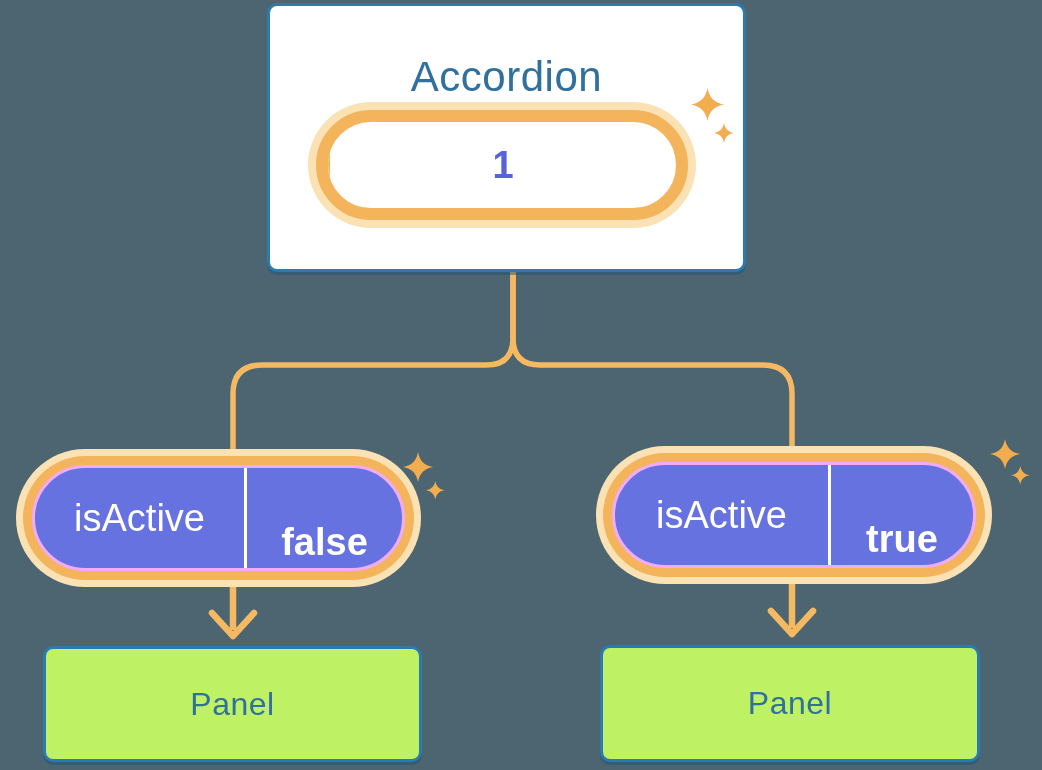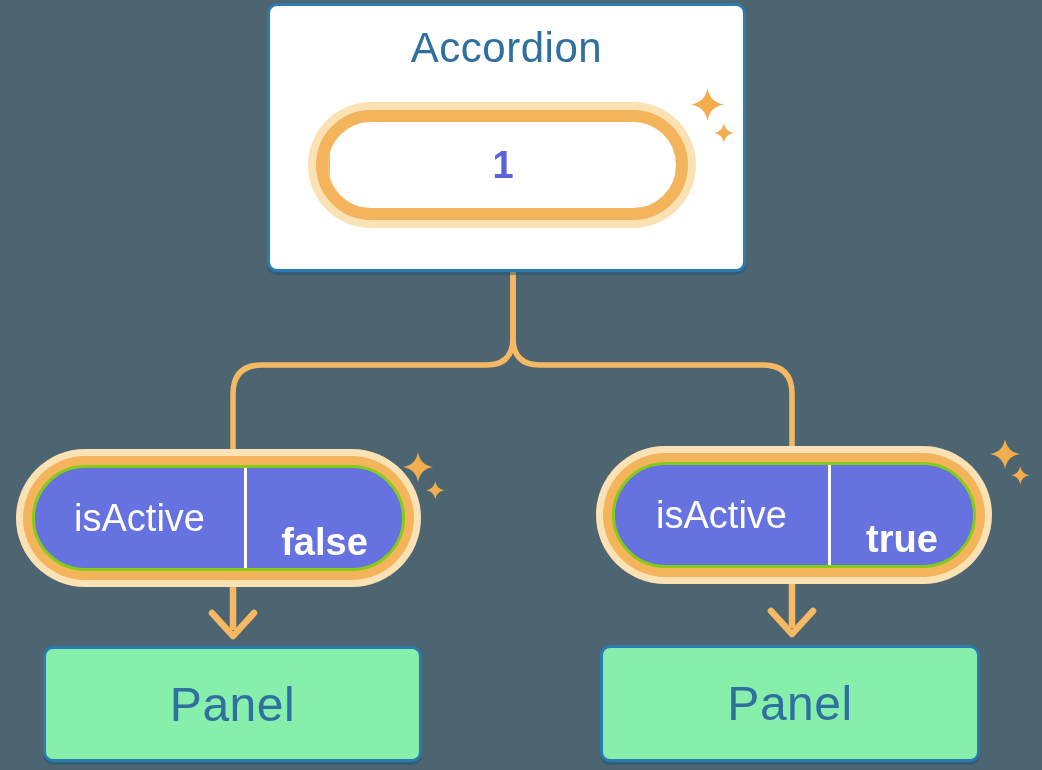--- a/index.html
+++ b/index.html
@@ -20,21 +20,21 @@
     position: absolute;
     box-sizing: border-box;
     background: #ffffff;
     border: 3px solid #2B7AB0;
     border-radius: 10px;
     box-shadow: 0 3px 0 rgba(32, 84, 120, 0.5);
     z-index: 2;
   }
   .accordion-card { left: 267px; top: 3px; width: 479px; height: 269px; }
   .card-title {
-    margin-top: 18px;
+    margin-top: 47px;
     text-align: center;
     font-size: 42px;
     font-weight: 500;
     color: #30709F;
     letter-spacing: 0.5px;
   }
   .state-pill {
     position: absolute;
     box-sizing: border-box;
     left: 46px; top: 104px;
@@ -58,21 +58,21 @@
     flex: 1;
     display: flex; align-items: center; justify-content: center;
     font-size: 38px;
     font-weight: bold;
     color: #5863DB;
   }
   .prop-pill {
     position: absolute;
     box-sizing: border-box;
     background: #6672E0;
-    border: 3px solid #84cc16;
+    border: 3px solid #f0abfc;
     border-radius: 999px;
     box-shadow: 0 0 0 9px #F4B45C, 0 0 0 16px #FBE2B5;
     display: flex;
     align-items: stretch;
     overflow: hidden;
     z-index: 2;
   }
   .pill-false { left: 32px; top: 465px; width: 373px; height: 106px; }
   .pill-true  { left: 612px; top: 462px; width: 364px; height: 106px; }
   .prop-name {
@@ -87,26 +87,26 @@
     flex: 1;
     display: flex; align-items: center; justify-content: center;
     font-size: 38px;
     font-weight: bold;
     color: #ffffff;
     margin-top: 48px;
   }
   .panel {
     position: absolute;
     box-sizing: border-box;
-    background: #86efac;
+    background: #bef264;
     border: 3px solid #2B7AB0;
     border-radius: 10px;
     box-shadow: 0 3px 0 rgba(32, 84, 120, 0.5);
     display: flex; align-items: center; justify-content: center;
-    font-size: 48px;
+    font-size: 32px;
     font-weight: 500;
     color: #30709F;
     letter-spacing: 0.5px;
     z-index: 2;
   }
   .panel-left  { left: 43px;  top: 646px; width: 379px; height: 116px; }
   .panel-right { left: 600px; top: 645px; width: 380px; height: 117px; }
   .sparkle-group { position: absolute; z-index: 3; }
   .sg-top   { left: 690px; top: 87px; }
   .sg-left  { left: 403px; top: 452px; }

